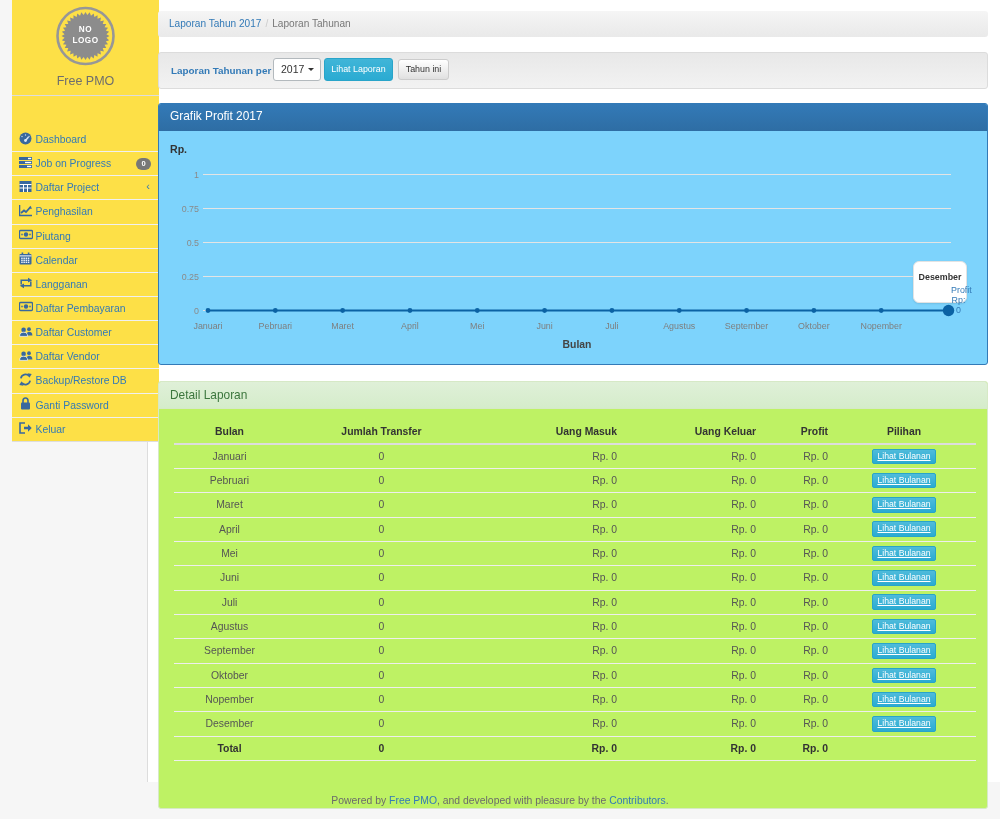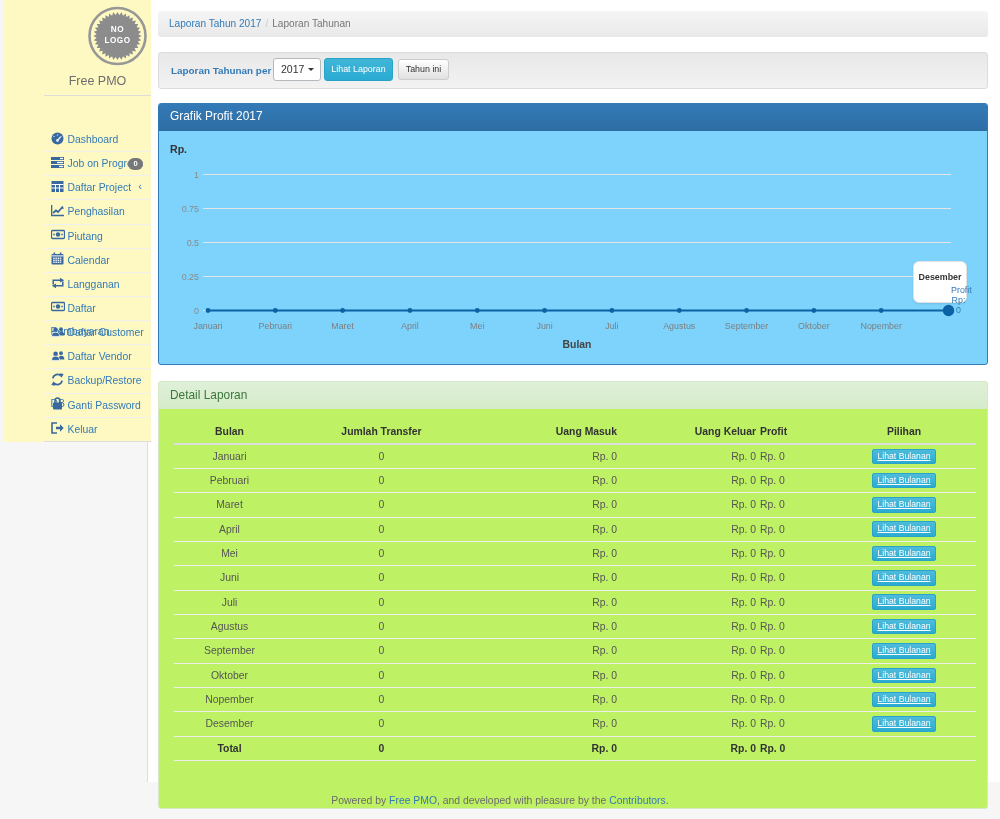--- a/index.html
+++ b/index.html
@@ -1,20 +1,20 @@
 <!DOCTYPE html>
 <html><head>
 <meta charset="utf-8">
 <style>
 * { box-sizing: border-box; margin:0; padding:0; }
 html,body { width:1000px; height:819px; overflow:hidden; }
 body { font-family:"Liberation Sans",sans-serif; background:#f6f6f6; position:relative; font-size:10.4px; }
 a { text-decoration:none; color:#337ab7; }
 #contentcol { position:absolute; left:147px; top:0; width:853px; height:782px; background:#fff; border-left:1px solid #ddd; }
-#sidebar { position:absolute; left:4px; top:0; width:147px; background:#fef9c3;padding-left:40px; }
+#sidebar { position:absolute; left:12px; top:0; width:147px; background:#fde047; }
 #sbhead { height:96px; border-bottom:1px solid #ddd; text-align:center; }
 #freepmo { margin-top:0px; font-size:12.5px; color:#6e6e6e; }
 ul.menu { list-style:none;margin-top:32px; }
 ul.menu li { height:24.15px; border-bottom:1px solid #f0f0f0; position:relative; }
 ul.menu li a { display:block; line-height:23px; padding-left:6.5px; color:#337ab7; font-size:10.4px; }
 ul.menu li:last-child { border-bottom:1px solid #ddd; }
 .mi { display:inline-block; width:14px; height:11px; vertical-align:-1.5px; margin-right:3px; text-align:center; }
 .badge0 { position:absolute; right:8px; top:6px; width:15px; height:11.5px; background:#777; border-radius:6px; color:#fff; font-size:7.6px; font-weight:bold; text-align:center; line-height:11.5px; }
 .chev { position:absolute; right:9px; top:4px; color:#337ab7; font-size:11px; }
 
@@ -37,21 +37,21 @@
 #tpanel { position:absolute; left:11px; top:381px; width:830px; height:428px; border:1px solid #d6e9c6; border-radius:3px; background:#bef264; }
 #tpanel .hd { height:27px; background:linear-gradient(#dff0d8,#d5ecca); color:#3c763d; font-size:11.9px; line-height:27px; padding-left:11px; border-bottom:1px solid #d6e9c6; border-radius:2px 2px 0 0; }
 #tpanel .bd { padding:11px 11px 11px 15px; }
 table.rpt { width:100%; border-collapse:collapse; font-size:10.4px; color:#555; }
 table.rpt th { font-weight:bold; color:#333; height:24px; border-bottom:2px solid #ddd; }
 table.rpt td { height:24.35px; border-bottom:1px solid #eee; }
 table.rpt .c1 { width:111px; text-align:center; }
 table.rpt .c2 { width:193px; text-align:center; }
 table.rpt .c3 { width:143px; text-align:right; padding-right:4px; }
 table.rpt .c4 { width:139px; text-align:right; padding-right:4px; }
-table.rpt .c5 { width:72px; text-align:left; padding-right:4px; }
+table.rpt .c5 { width:72px; text-align:right; padding-right:4px; }
 table.rpt .c6 { text-align:center; }
 .btnxs { display:inline-block; width:64px; height:15.5px; background:linear-gradient(#4fbbdb,#2aabd2); border:1px solid #28a4c9; border-radius:2px; color:#fff; font-size:8.7px; line-height:13.5px;text-decoration:underline; }
 tr.total td { font-weight:bold; color:#333; }
 #footer { position:absolute; left:0; top:782px; width:1000px; height:37px; text-align:center; color:#6b6b6b; }
 #footer p { margin-top:13px; }
 </style>
 </head>
 <body>
 <div id="contentcol"></div>
 <div id="sidebar">

